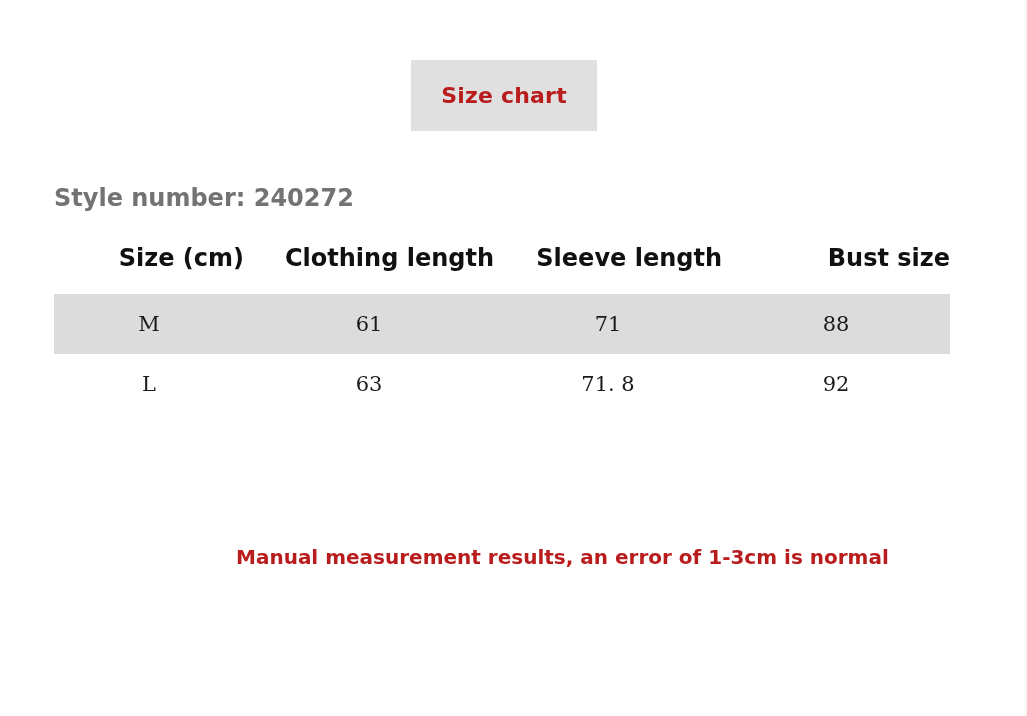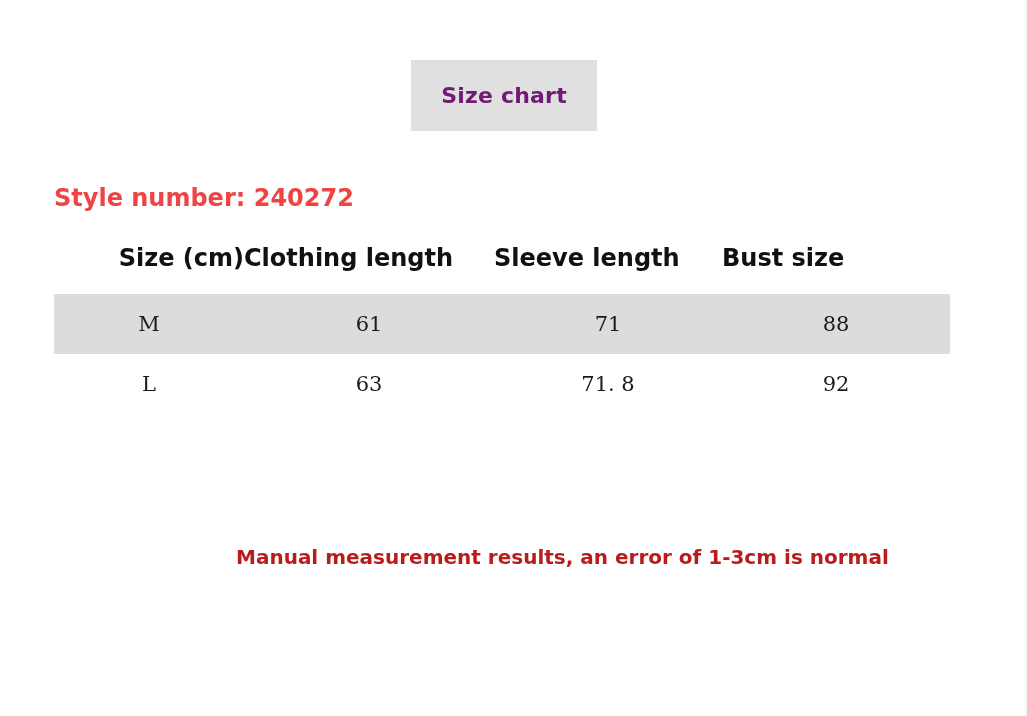--- a/index.html
+++ b/index.html
@@ -31,33 +31,33 @@
     height: 71px;
     background: #e0e0e0;
     display: flex;
     align-items: center;
     justify-content: center;
   }
   .title-banner .title-text {
     font-family: "DejaVu Sans", sans-serif;
     font-weight: bold;
     font-size: 22px;
-    color: #701a75;
+    color: #b91c1c;
     letter-spacing: 0.2px;
   }
 
   
   .style-number {
     position: absolute;
     left: 54px;
     top: 184px;
     font-family: "DejaVu Sans", sans-serif;
     font-weight: bold;
     font-size: 24px;
-    color: #ef4444;
+    color: #737373;
     white-space: nowrap;
   }
 
   
   .size-table {
     position: absolute;
     left: 54px;
     top: 244px;
     width: 896px;
     border-collapse: collapse;
@@ -67,21 +67,21 @@
   .size-table col.c1 { width: 250px; }
   .size-table col.c2 { width: 228px; }
   .size-table col.c3 { width: 228px; }
 
   .size-table thead th {
     font-family: "DejaVu Sans", sans-serif;
     font-weight: bold;
     font-size: 24px;
     color: #111111;
     padding: 0 0 22px 0;
-    text-align: left;
+    text-align: right;
     white-space: nowrap;
   }
   .size-table thead th.col-first {
     text-align: right;
     padding-left: 2px;
   }
 
   .size-table tbody td {
     font-family: "DejaVu Serif", serif;
     font-size: 21px;

